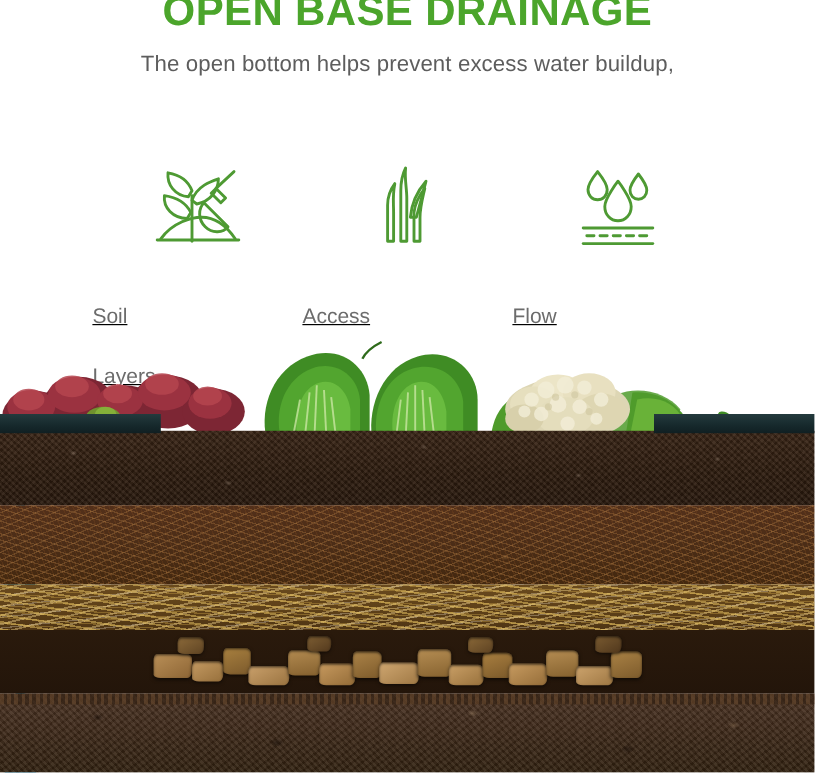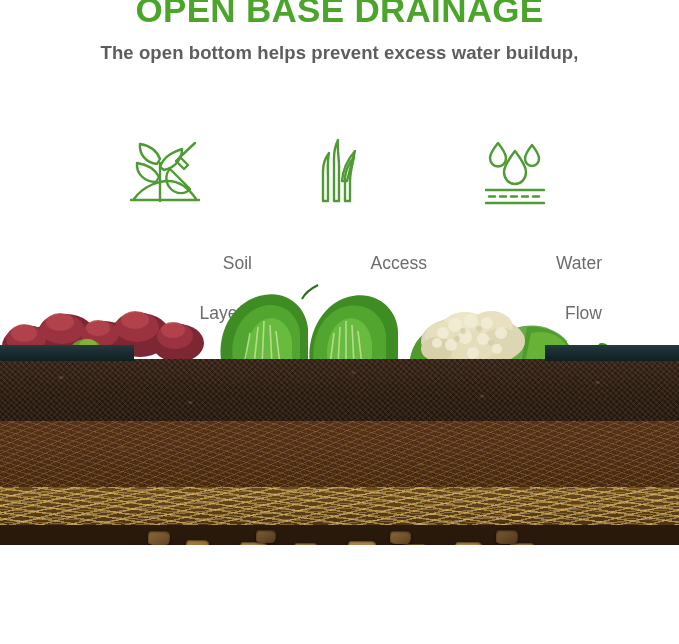--- a/index.html
+++ b/index.html
@@ -7,21 +7,21 @@
     margin: 0;
     padding: 0;
     background: #ffffff;
   }
   body {
     font-family: "Liberation Sans", "DejaVu Sans", sans-serif;
   }
   #page {
     position: relative;
     width: 679px;
-    height: 545px;
+    height: 644px;
     overflow: hidden;
     background: #ffffff;
   }
 
   
   .header {
     position: absolute;
     top: 0; left: 0;
     width: 679px;
     text-align: center;
@@ -35,37 +35,38 @@
     letter-spacing: 0.3px;
     color: #4ba52b;
     margin-top: -7px;
   }
   .subhead {
     margin: 0 auto;
     padding-top: 12px;
     width: 600px;
     font-size: 18.5px;
     line-height: 28px;
-    font-weight: 700;
+    font-weight: 400;
     color: #5d5d5d;
     letter-spacing: 0.1px;
   }
 
   
   .features {
     position: absolute;
     top: 136px; left: 0;
     width: 679px;
     display: flex;
     justify-content: center;
     align-items: flex-start;
   }
   .feature {
     width: 175px;
-    text-align: right;
+    text-align: left;
+    text-decoration: underline;
   }
   .feature-icon {
     height: 74px;
     display: flex;
     align-items: center;
     justify-content: center;
   }
   .feature-label {
     margin-top: 16px;
     font-size: 17.5px;
@@ -321,21 +322,20 @@
           <path d="M54 8 C54 8 47 17 47 21.5 C47 26 50.1 29 54 29 C57.9 29 61 26 61 21.5 C61 17 54 8 54 8 Z"></path>
 
           <path d="M37 14 C37 14 26 28 26 35 C26 42 30.9 47 37 47 C43.1 47 48 42 48 35 C48 28 37 14 37 14 Z"></path>
 
           <path d="M8 53 L66 53"></path>
           <path d="M8 66 L66 66"></path>
           <path d="M11 59.5 L17 59.5 M22 59.5 L28 59.5 M33 59.5 L39 59.5 M44 59.5 L50 59.5 M55 59.5 L61 59.5"></path>
         </svg>
       </div>
       <div class="feature-label">
-        <div>Water</div>
         <div>Flow</div>
       </div>
     </div>
 
   </div>
 
   <div class="scene">
 
     <div class="bed">
       <div class="layer layer-topsoil"></div>

